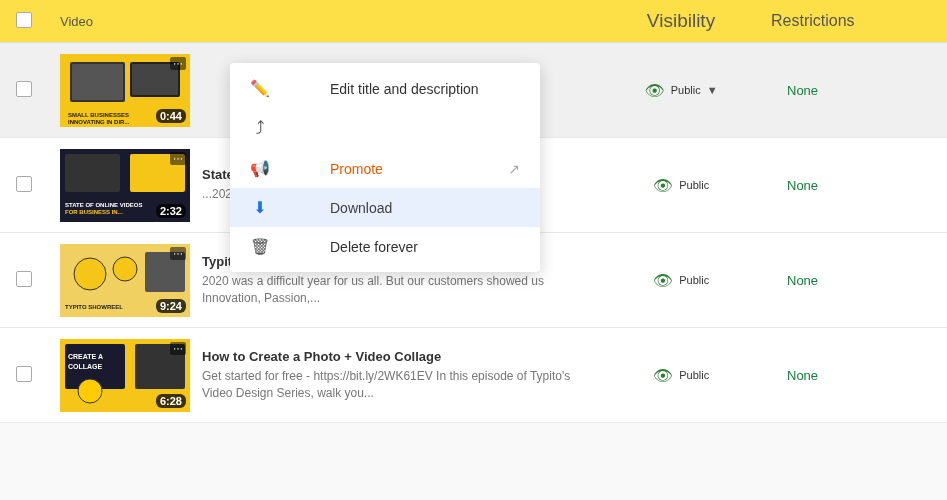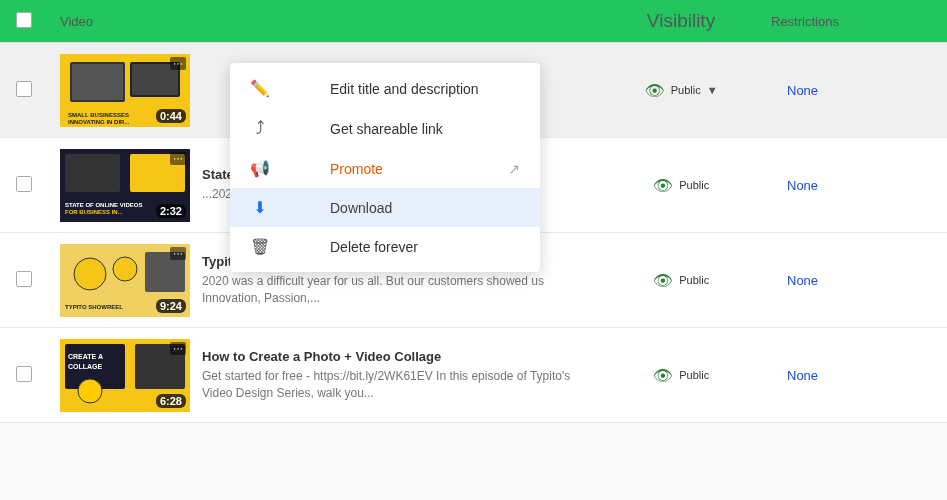--- a/index.html
+++ b/index.html
@@ -12,27 +12,27 @@
       min-height: 500px;
       overflow: hidden;
     }
 
     
     .table-header {
       display: flex;
       align-items: center;
       border-bottom: 1px solid #ddd;
       padding: 10px 16px;
-      background: #22c55e;
+      background: #fde047;
       position: relative;
     }
     .col-check { width: 44px; flex-shrink: 0; }
     .col-video { flex: 1; font-size: 13px; color: #555; }
     .col-visibility { width: 180px; text-align: center; font-size: 19px; color: #555; }
-    .col-restrictions { width: 160px; text-align: left; font-size: 13px; color: #555; }
+    .col-restrictions { width: 160px; text-align: left; font-size: 16px; color: #555; }
 
     .checkbox {
       width: 16px; height: 16px;
       border: 1.5px solid #aaa;
       border-radius: 2px;
       display: inline-block;
       background: #fff;
       cursor: pointer;
     }
 
@@ -117,21 +117,21 @@
       font-size: 11px;
       color: #555;
       cursor: pointer;
     }
 
     .restrictions-cell {
       width: 160px;
       text-align: left;
       padding-left: 16px;
       font-size: 13px;
-      color: #1d4ed8;
+      color: #15803d;
     }
 
     
     .context-menu {
       position: absolute;
       top: 20px;
       left: 230px;
       background: #fff;
       border-radius: 4px;
       box-shadow: 0 4px 16px rgba(0,0,0,0.18);
@@ -210,21 +210,20 @@
   </div>
   <div class="restrictions-cell">None</div>
 
   <div class="context-menu">
     <div class="menu-item">
       <span class="menu-icon">✏️</span>
       <span class="menu-label">Edit title and description</span>
     </div>
     <div class="menu-item">
       <span class="menu-icon" style="font-size:18px;">⤴</span>
-      <span class="menu-label">Get shareable link</span>
     </div>
     <div class="menu-item">
       <span class="menu-icon">📢</span>
       <span class="menu-label" style="color:#e65c00;">Promote</span>
       <span class="menu-external">↗</span>
     </div>
     <div class="menu-item active">
       <span class="menu-icon" style="color:#1a73e8;">⬇</span>
       <span class="menu-label" style="color:#404040;">Download</span>
     </div>

